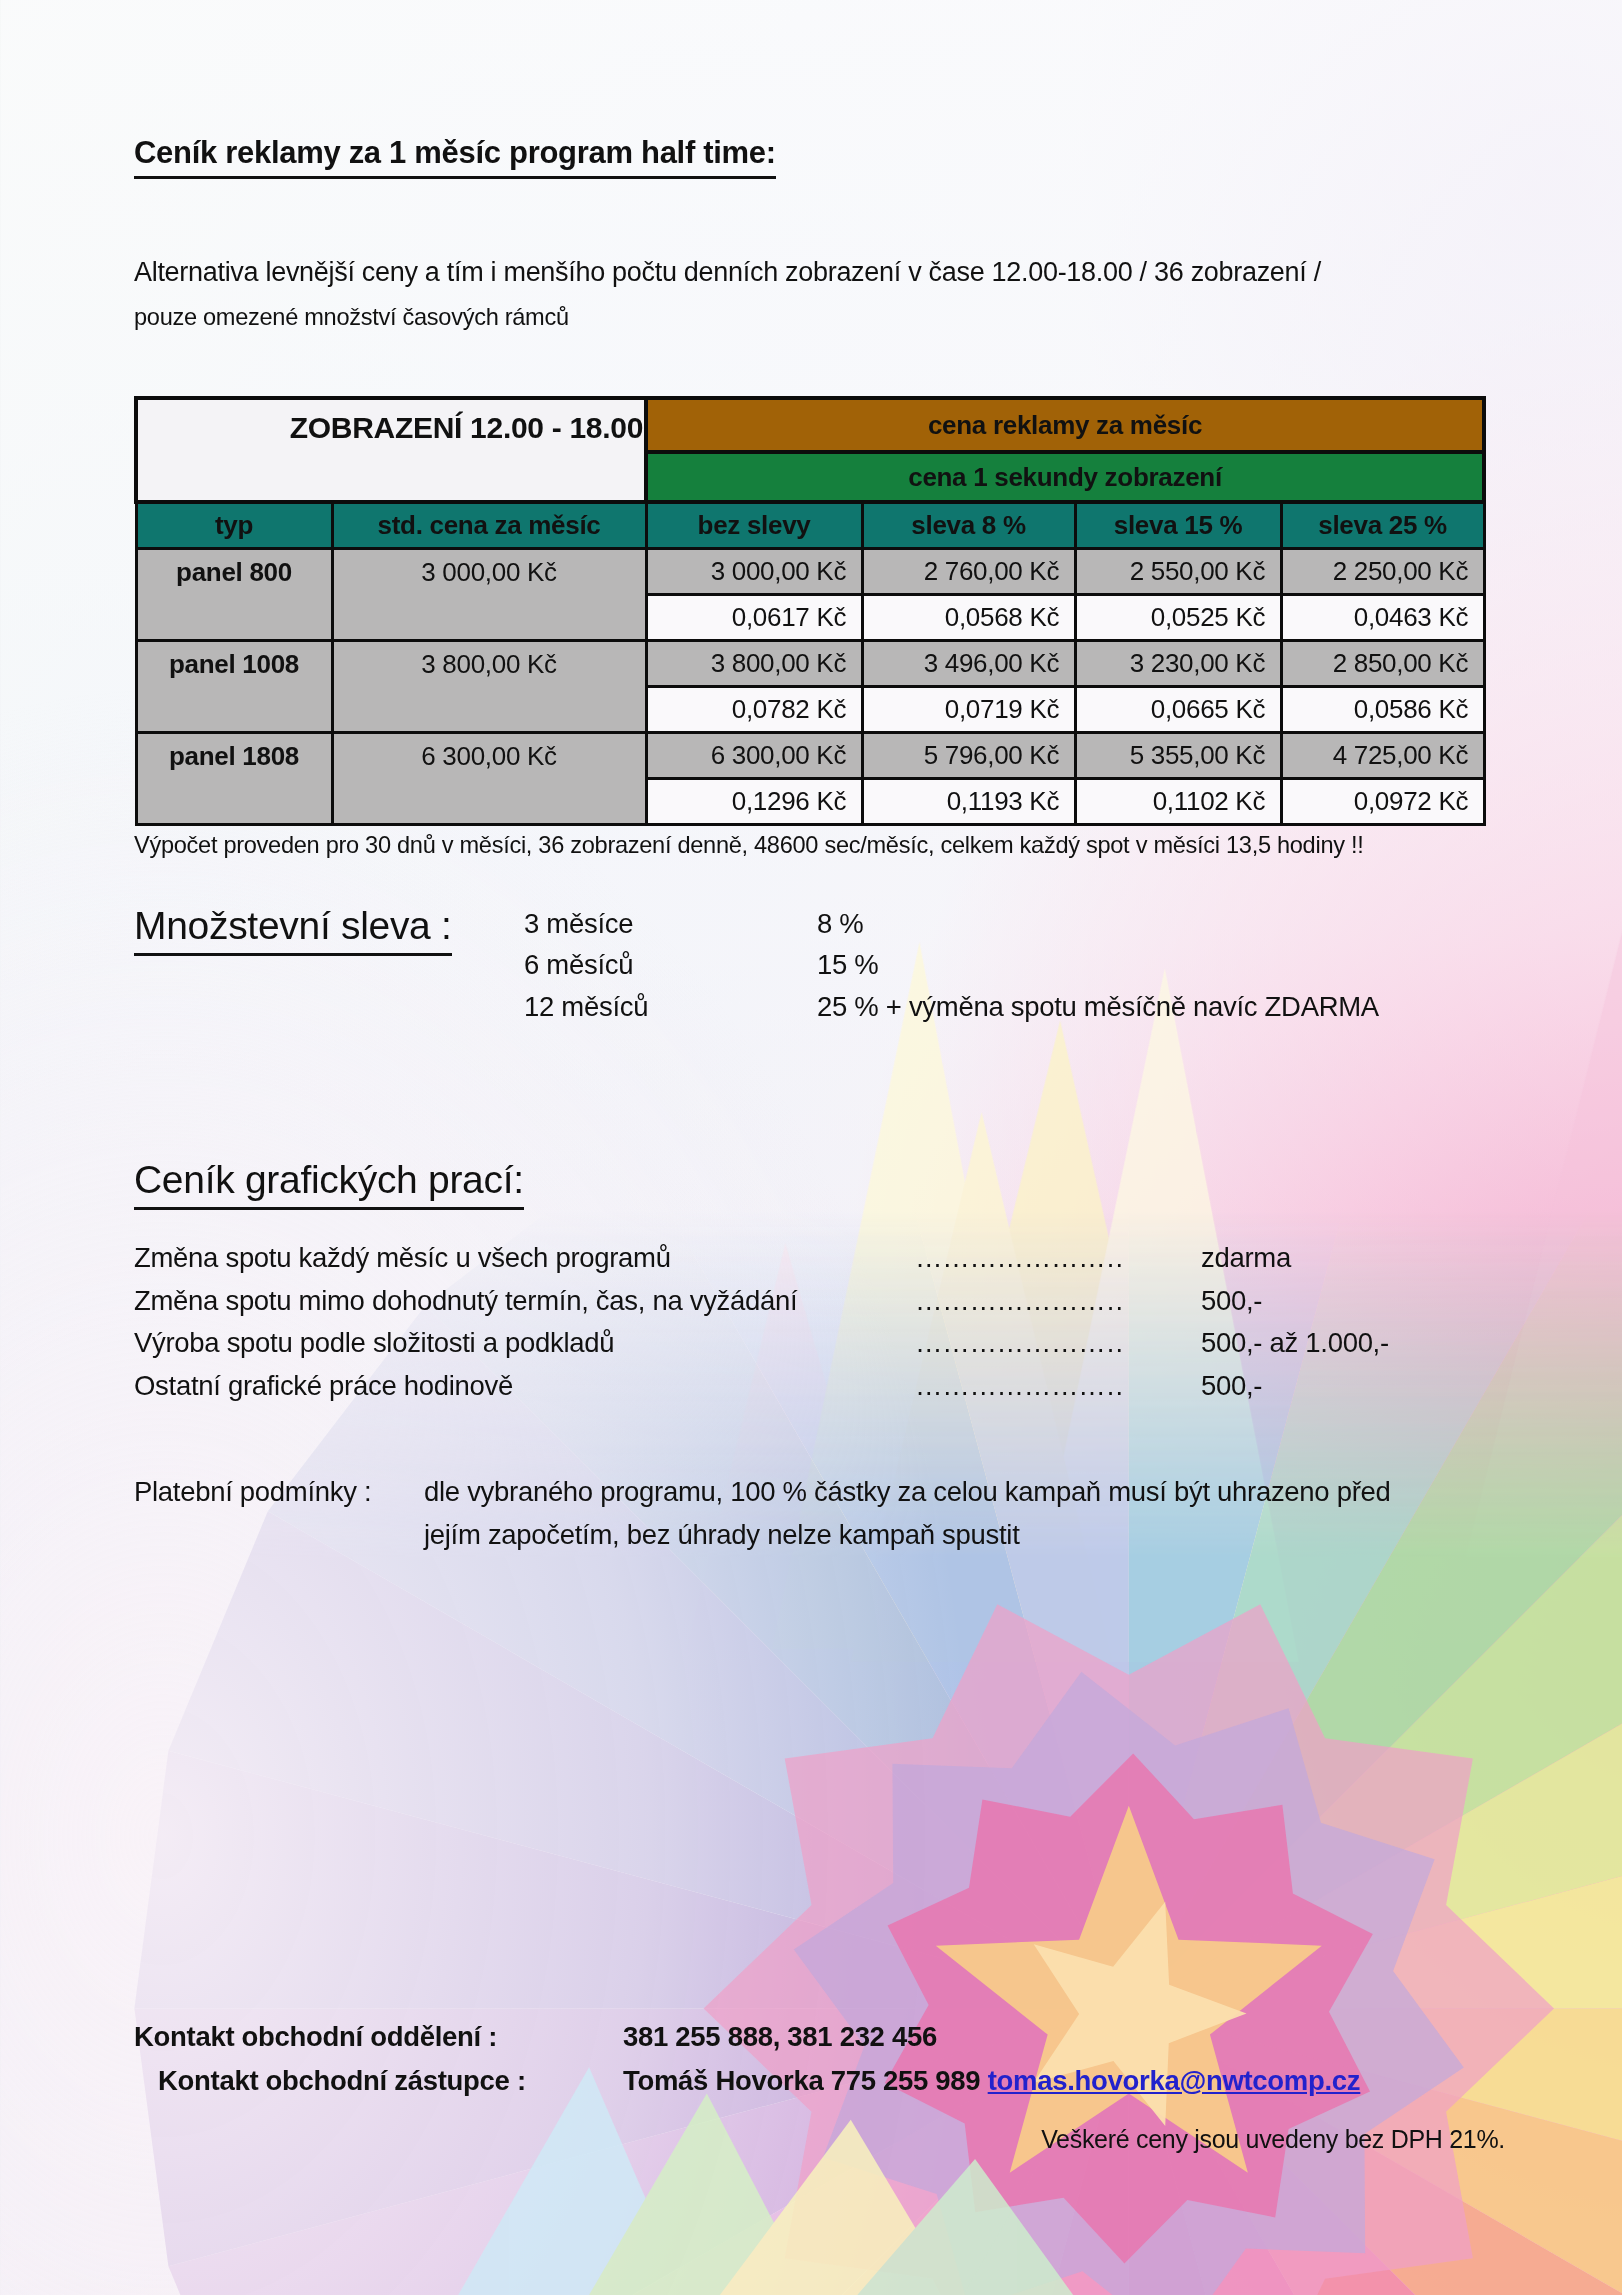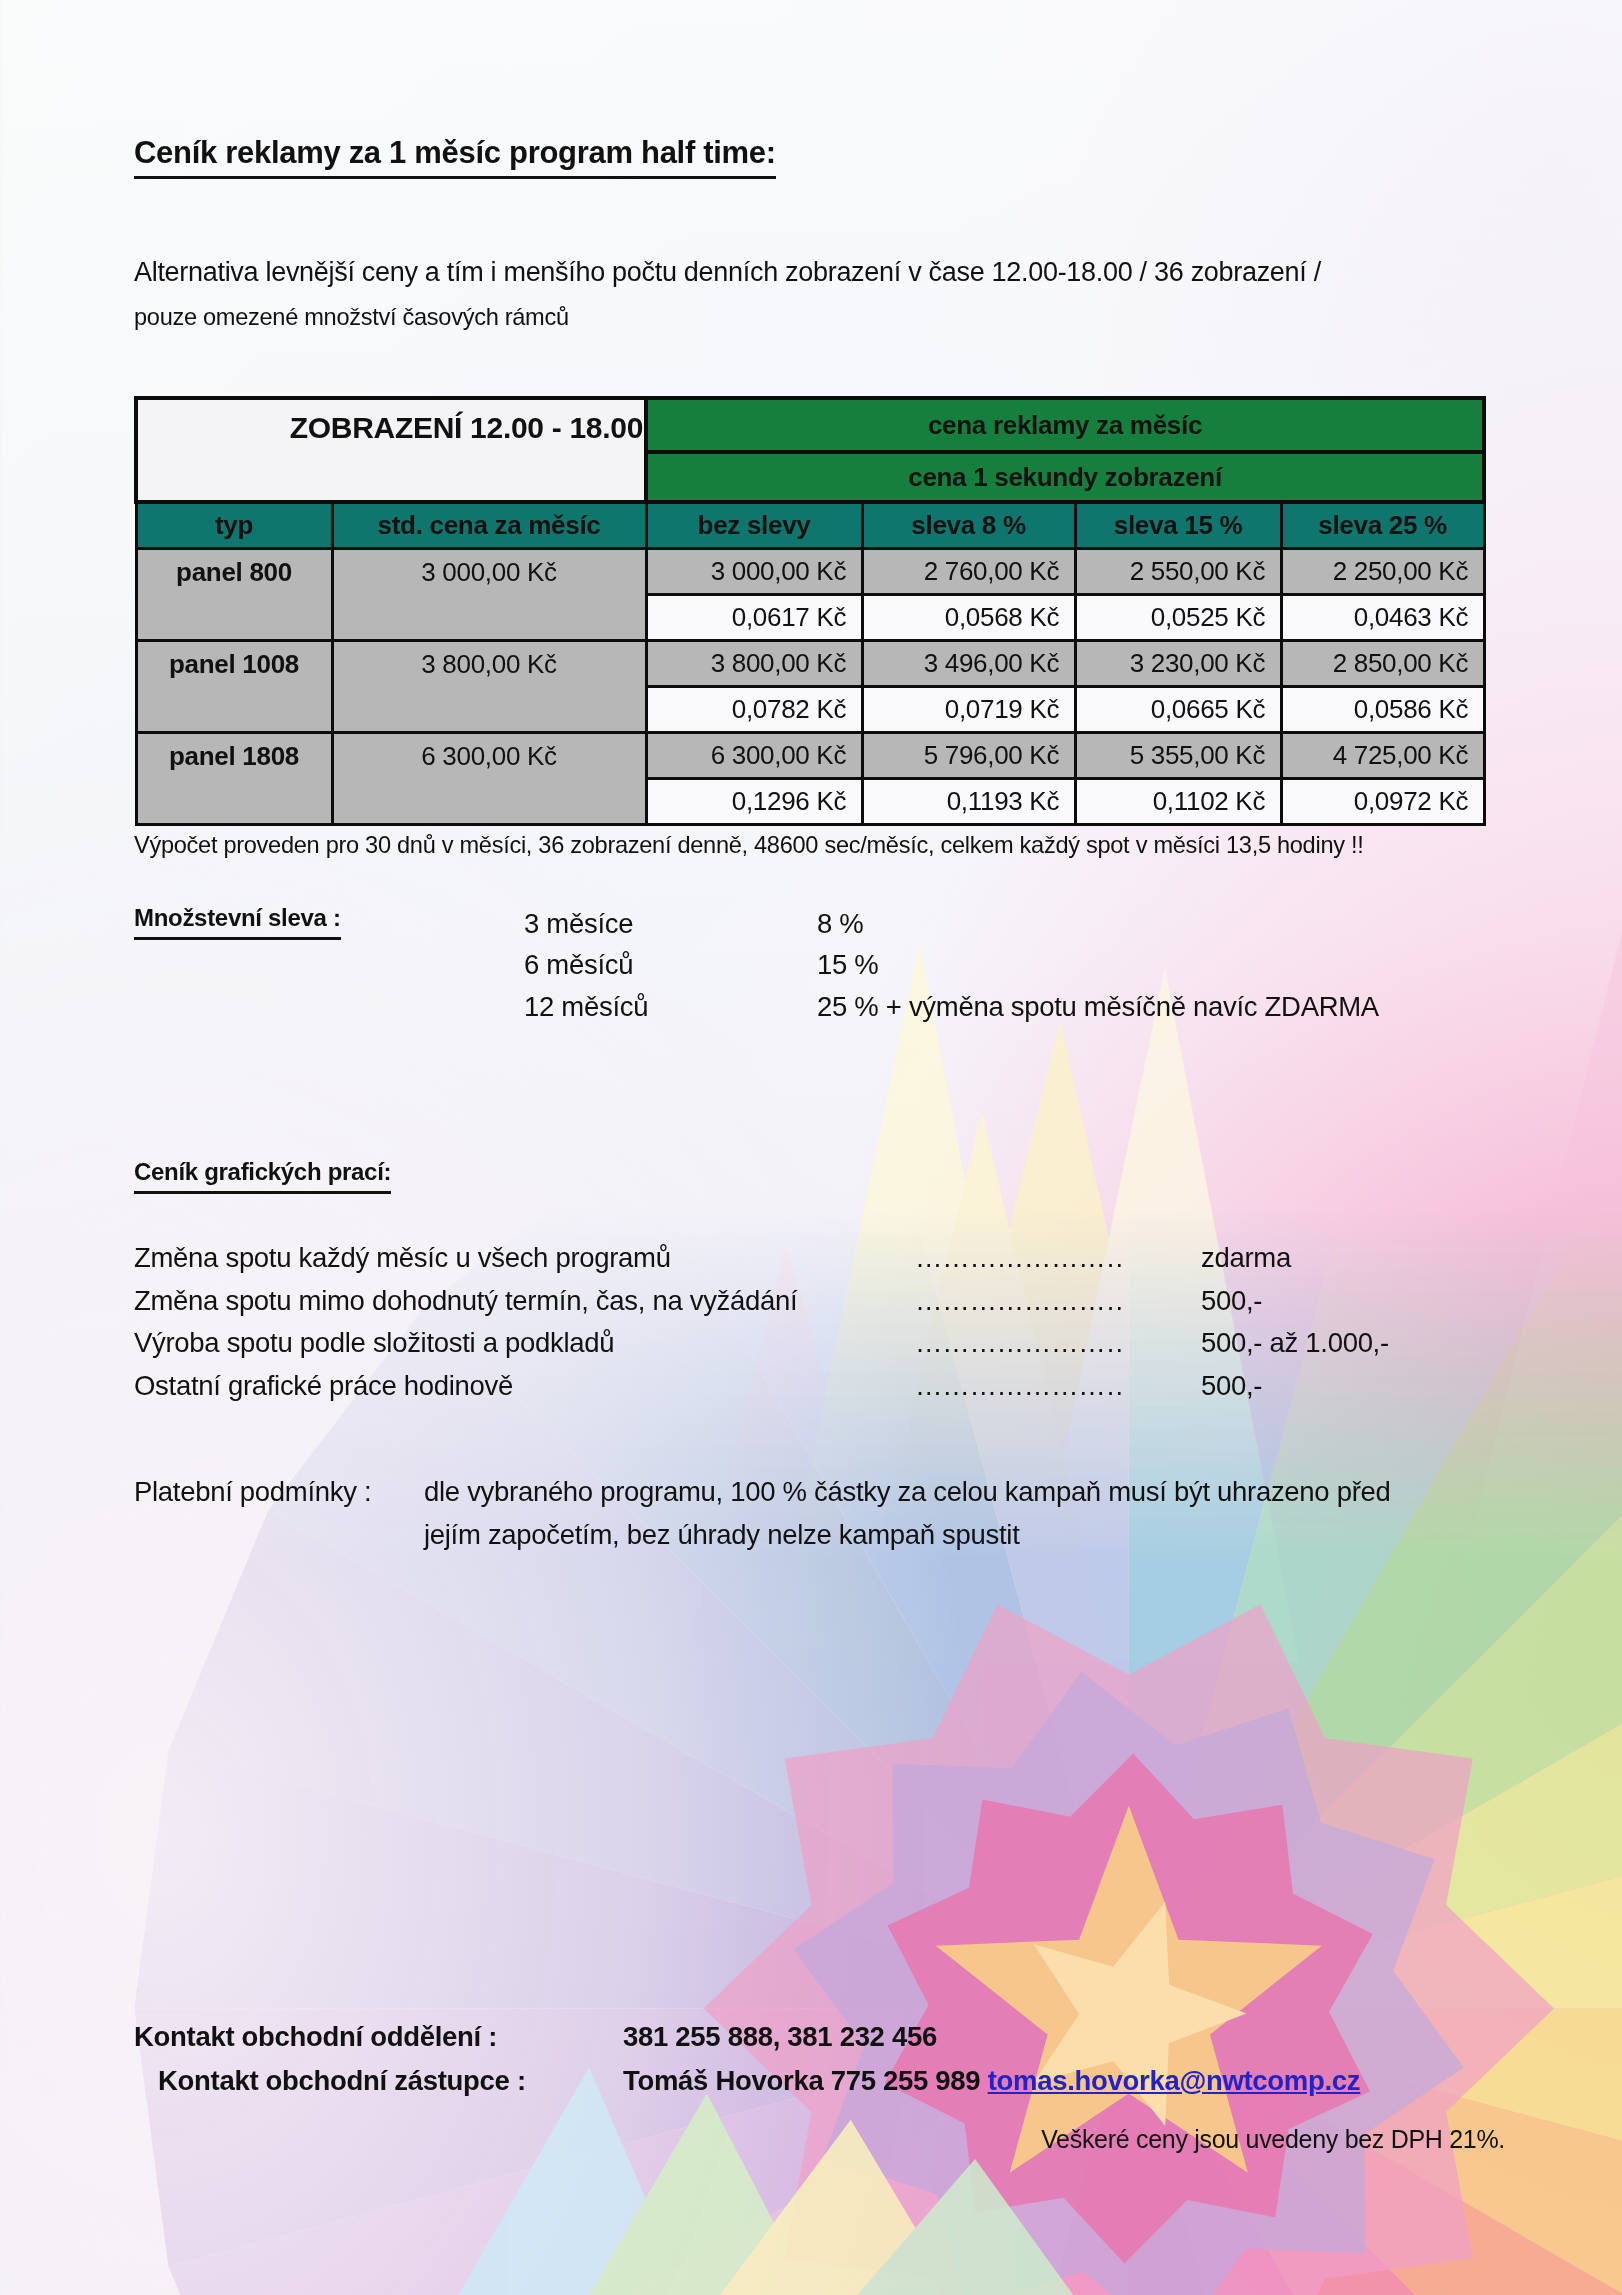--- a/index.html
+++ b/index.html
@@ -2,35 +2,35 @@
 <html style="font-size:10.5px"><head>
 <meta charset="utf-8">
 <style>
   html,body{margin:0;padding:0;}
   body{font-family:"Liberation Sans","DejaVu Sans",sans-serif;color:#111;}
   #page{position:relative;width:1623px;height:2295px;overflow:hidden;background:#f2f0f2;}
   #bg{position:absolute;left:0;top:0;width:1623px;height:2295px;}
   .abs{position:absolute;}
   .u{border-bottom:3.9px solid #111;padding-bottom:4.6px;display:inline-block;}
   .h1{font-size:31px;font-weight:bold;letter-spacing:-0.3px;}
-  .h2{font-size:24px;font-weight:bold;letter-spacing:-0.3px;}
+  .h2{font-size:39px;font-weight:normal;letter-spacing:-0.3px;}
   .h3{font-size:33px;font-weight:bold;letter-spacing:-0.3px;}
   .body1{font-size:27px;letter-spacing:-0.3px;}
   .body2{font-size:23.6px;letter-spacing:-0.3px;}
   .body3{font-size:27.5px;letter-spacing:-0.3px;}
   .bold{font-weight:bold;}
   .nowrap{white-space:nowrap;}
 
   
   table.price{border-collapse:collapse;table-layout:fixed;width:1348px;}
   table.price td{border:3.3px solid #0c0c0c;overflow:hidden;letter-spacing:-0.3px;}
   table.price .outer{border-width:4.6px;}
   .cell-head{background:#0f766e;font-weight:bold;font-size:26px;text-align:center;vertical-align:middle;}
   .cell-zob{background:#f4f3f6;font-weight:bold;font-size:30px;text-align:right;vertical-align:top;padding-top:10.5px;border-bottom-width:4.6px;}
-  .cell-crm{background:#15803d;font-weight:bold;font-size:26px;text-align:center;vertical-align:middle;border-bottom-width:4.6px;}
+  .cell-crm{background:#a16207;font-weight:bold;font-size:26px;text-align:center;vertical-align:middle;border-bottom-width:4.6px;}
   .cell-csz{background:#15803d;font-weight:bold;font-size:26px;text-align:center;vertical-align:middle;border-bottom-width:4.6px;}
   .rowC td{border-bottom-width:4.6px;}
   .cell-panel{background:#b8b7b7;font-weight:bold;font-size:26px;text-align:center;vertical-align:top;padding-top:7.9px;}
   .cell-std{background:#b8b7b7;font-size:26px;text-align:center;vertical-align:top;padding-top:7.9px;}
   .cell-month{background:#b8b7b7;font-size:26px;text-align:right;padding-right:14.4px;vertical-align:middle;border-top-width:4.6px;}
   .cell-sec{background:#faf9fb;font-size:26px;text-align:right;padding-right:14.4px;vertical-align:middle;}
   .blocktop td{border-top-width:4.6px;}
 
   .dots{display:inline-block;width:209px;overflow:hidden;white-space:nowrap;vertical-align:baseline;}
   a.maillink{color:#2222cc;font-weight:bold;text-decoration:underline;}

